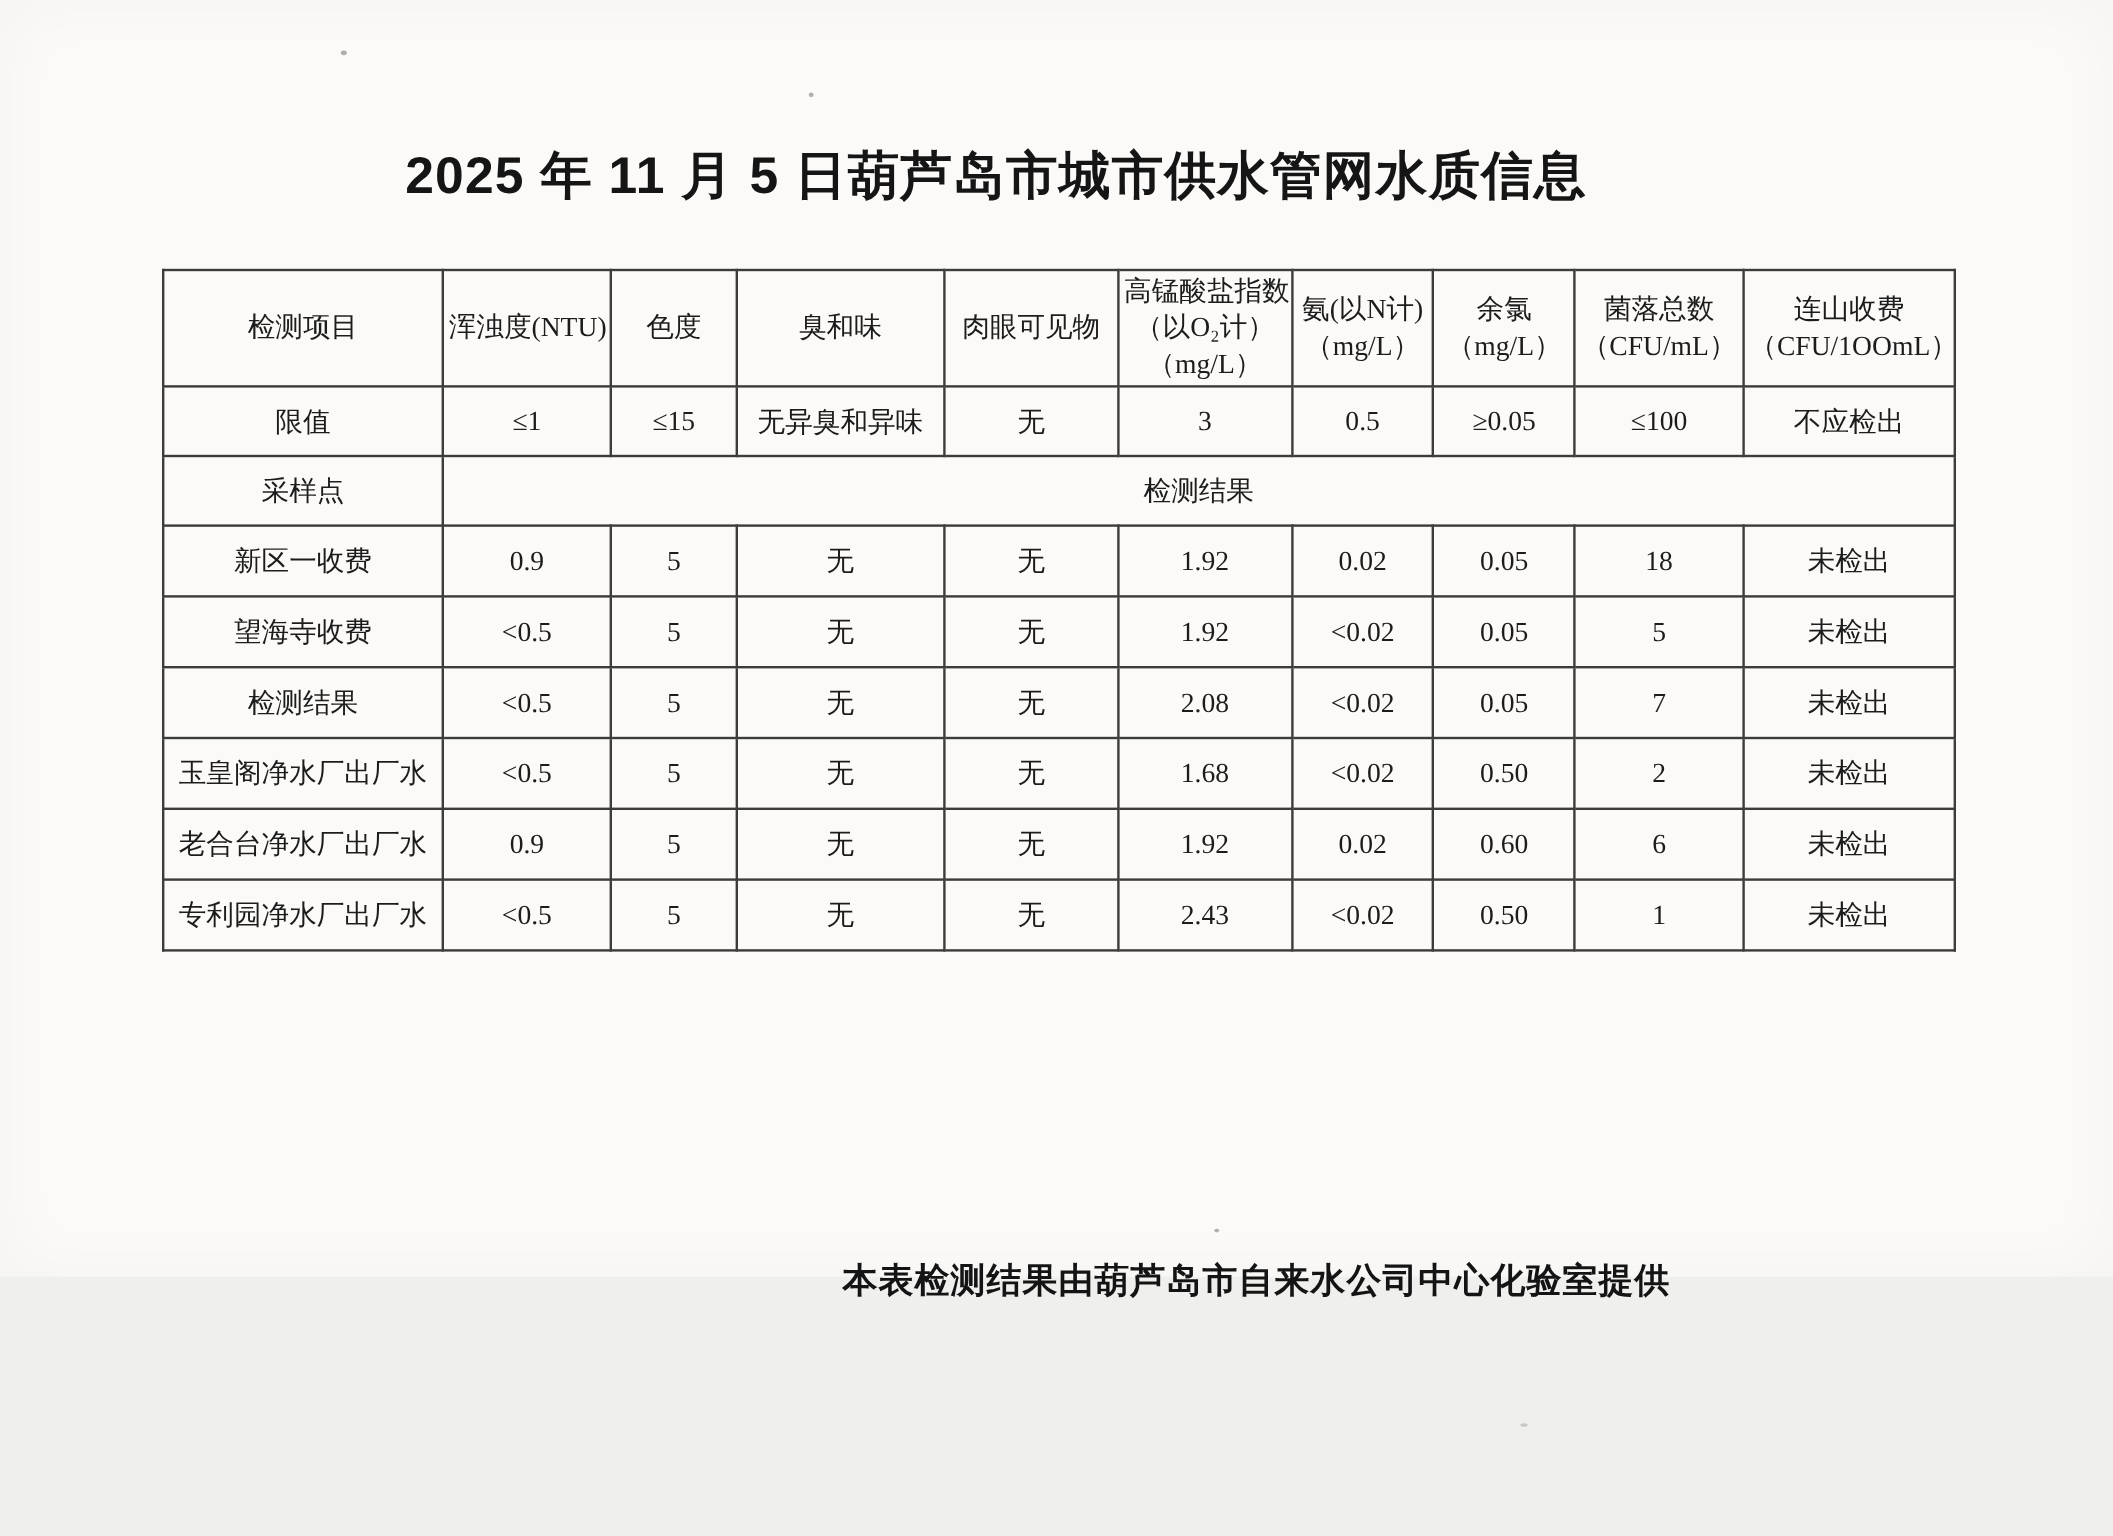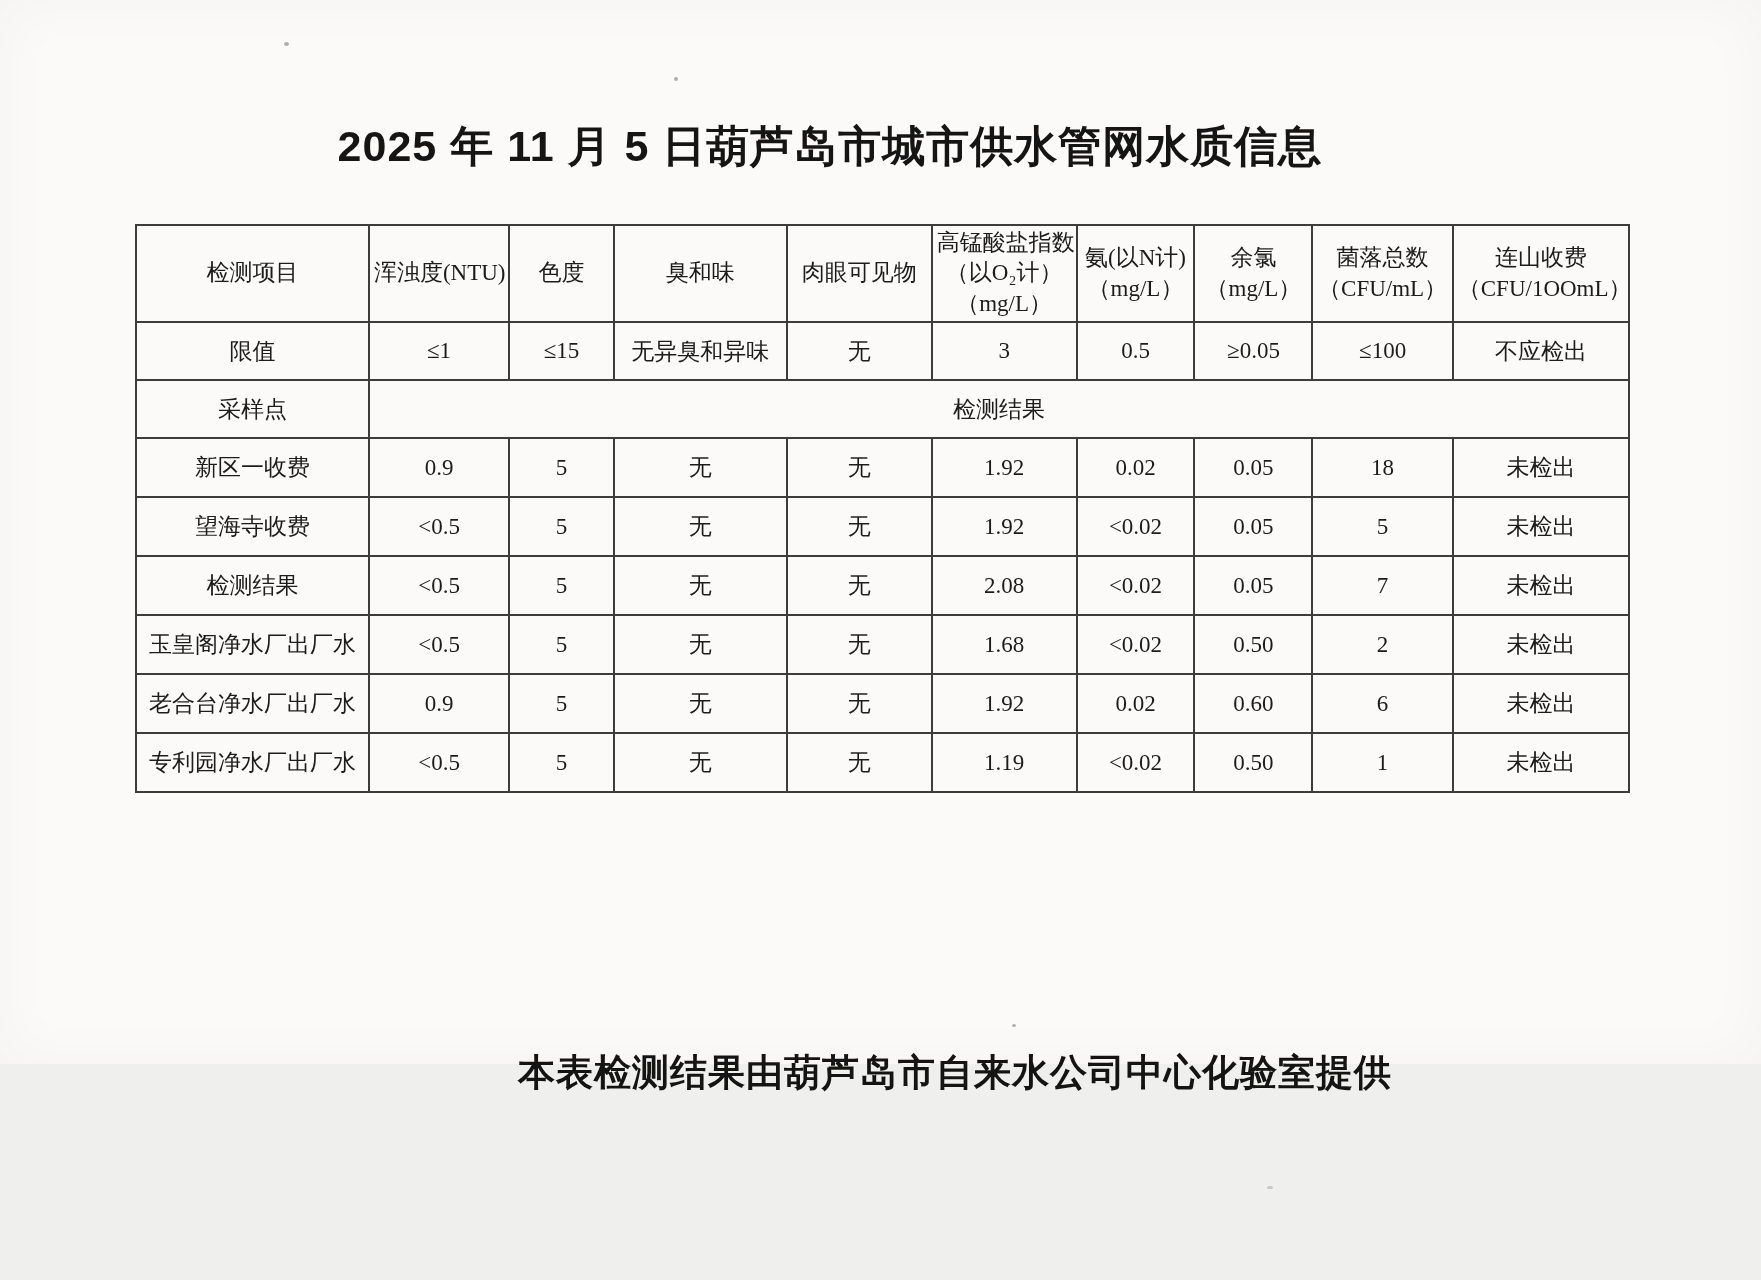--- a/index.html
+++ b/index.html
@@ -57,21 +57,21 @@
   .c9 { width: 11.8%; }
   .doc-footer {
     position: absolute;
     top: 1048px;
     left: 135px;
     width: 1495px;
     text-align: right;
     padding-right: 238px;
     font-family: "Liberation Sans", "DejaVu Sans", sans-serif;
     font-weight: 700;
-    font-size: 37px;
+    font-size: 29px;
     color: #141414;
     letter-spacing: 1px;
   }
   .speckle {
     position: absolute;
     background: #8f8f8c;
     border-radius: 50%;
     opacity: .7;
   }
 </style>
@@ -211,21 +211,21 @@
           <td>0.60</td>
           <td>6</td>
           <td>未检出</td>
         </tr>
         <tr class="row-data">
           <td>专利园净水厂出厂水</td>
           <td>&lt;0.5</td>
           <td>5</td>
           <td>无</td>
           <td>无</td>
-          <td>1.19</td>
+          <td>2.43</td>
           <td>&lt;0.02</td>
           <td>0.50</td>
           <td>1</td>
           <td>未检出</td>
         </tr>
       </tbody>
   </table>
 
   <div class="doc-footer">本表检测结果由葫芦岛市自来水公司中心化验室提供</div>
 

